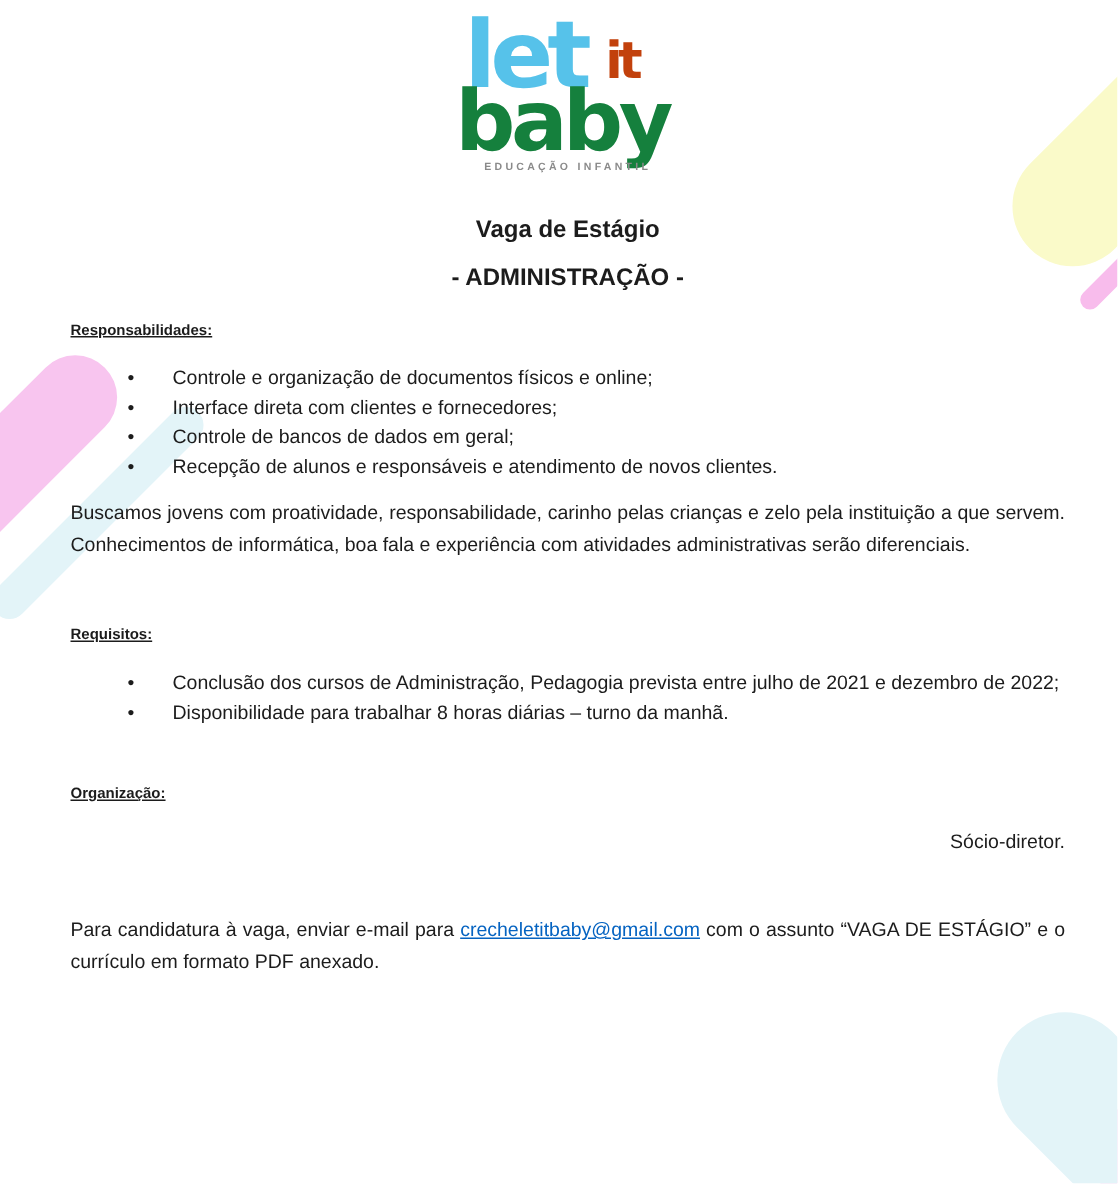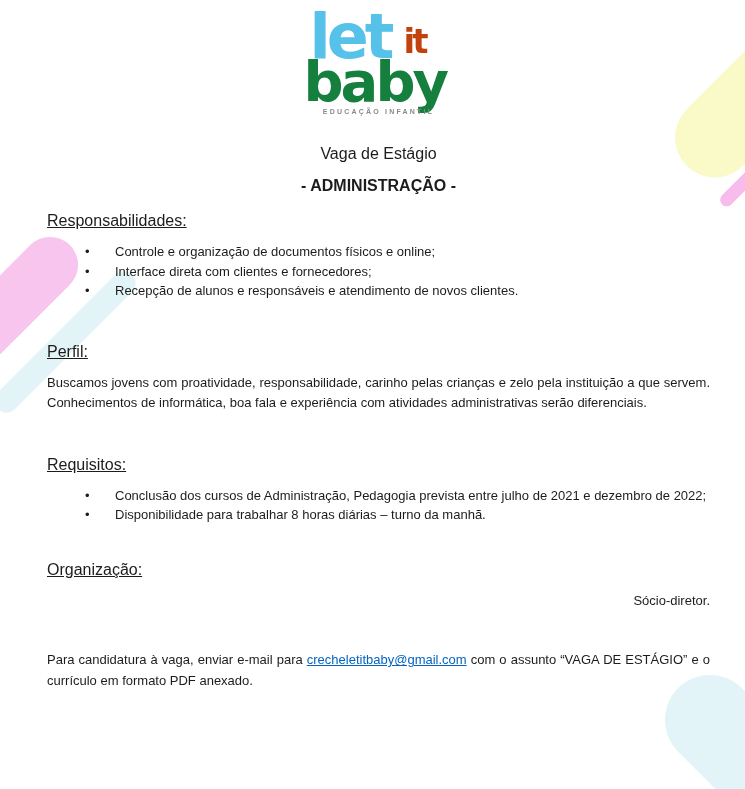--- a/index.html
+++ b/index.html
@@ -22,23 +22,23 @@
   .logo span{position:absolute;font-weight:bold;line-height:1;font-family:"DejaVu Sans",sans-serif;}
   .logo .w-let {left:6px;  top:-6px; font-size:62px; letter-spacing:-4px; color:#56c2ea;}
   .logo .w-it  {left:100px;top:12px; font-size:34px; letter-spacing:-3px; color:#c2410c;}
   .logo .w-baby{left:0px;  top:42px; font-size:56px; letter-spacing:-3px; color:#15803d;}
   .logo .tagline{
     left:0;right:0;top:96px;position:absolute;text-align:center;
     font-size:7px;font-weight:bold;letter-spacing:2.2px;color:#8a8a8a;
     font-family:"Liberation Sans",sans-serif;
   }
   
-  .title{margin:20px 0 0;text-align:center;font-size:16px;font-weight:normal;line-height:20px;}
+  .title{margin:20px 0 0;text-align:center;font-size:16px;font-weight:bold;line-height:20px;}
   .subtitle{margin:12px 0 0;text-align:center;font-size:16px;font-weight:bold;line-height:20px;}
-  .sec-heading{margin:16px 0 0;font-size:16px;font-weight:normal;text-decoration:underline;line-height:18px;}
+  .sec-heading{margin:16px 0 0;font-size:10px;font-weight:bold;text-decoration:underline;line-height:18px;}
   .mt-lg{margin-top:42px;}
   .mt-md{margin-top:36px;}
   
   .para{margin:12px 0 0;font-size:13px;line-height:20.5px;text-align:justify;}
   .plain{text-align:right;}
   ul.blist{margin:12px 0 0;padding:0 0 0 38px;list-style:none;}
   ul.blist li{
     position:relative;padding-left:30px;font-size:13px;line-height:19.6px;text-align:justify;
   }
   ul.blist li::before{content:"•";position:absolute;left:0;top:0;}
@@ -67,24 +67,24 @@
       <span class="tagline">EDUCAÇÃO INFANTIL</span>
     </div>
 
     <div class="title">Vaga de Estágio</div>
     <div class="subtitle">- ADMINISTRAÇÃO -</div>
 
     <div class="sec-heading">Responsabilidades:</div>
     <ul class="blist">
         <li><span>Controle e organização de documentos físicos e online;</span></li>
         <li><span>Interface direta com clientes e fornecedores;</span></li>
+        <li><span>Controle de bancos de dados em geral;</span></li>
         <li><span>Recepção de alunos e responsáveis e atendimento de novos clientes.</span></li>
       </ul>
 
-    <div class="sec-heading mt-lg">Perfil:</div>
     <p class="para">Buscamos jovens com proatividade, responsabilidade, carinho pelas crianças e zelo pela instituição a que servem. Conhecimentos de informática, boa fala e experiência com atividades administrativas serão diferenciais.</p>
 
     <div class="sec-heading mt-lg">Requisitos:</div>
     <ul class="blist">
         <li><span>Conclusão dos cursos de Administração, Pedagogia prevista entre julho de 2021 e dezembro de 2022;</span></li>
         <li><span>Disponibilidade para trabalhar 8 horas diárias – turno da manhã.</span></li>
       </ul>
 
     <div class="sec-heading mt-md">Organização:</div>
     <p class="para plain">Sócio-diretor.</p>

